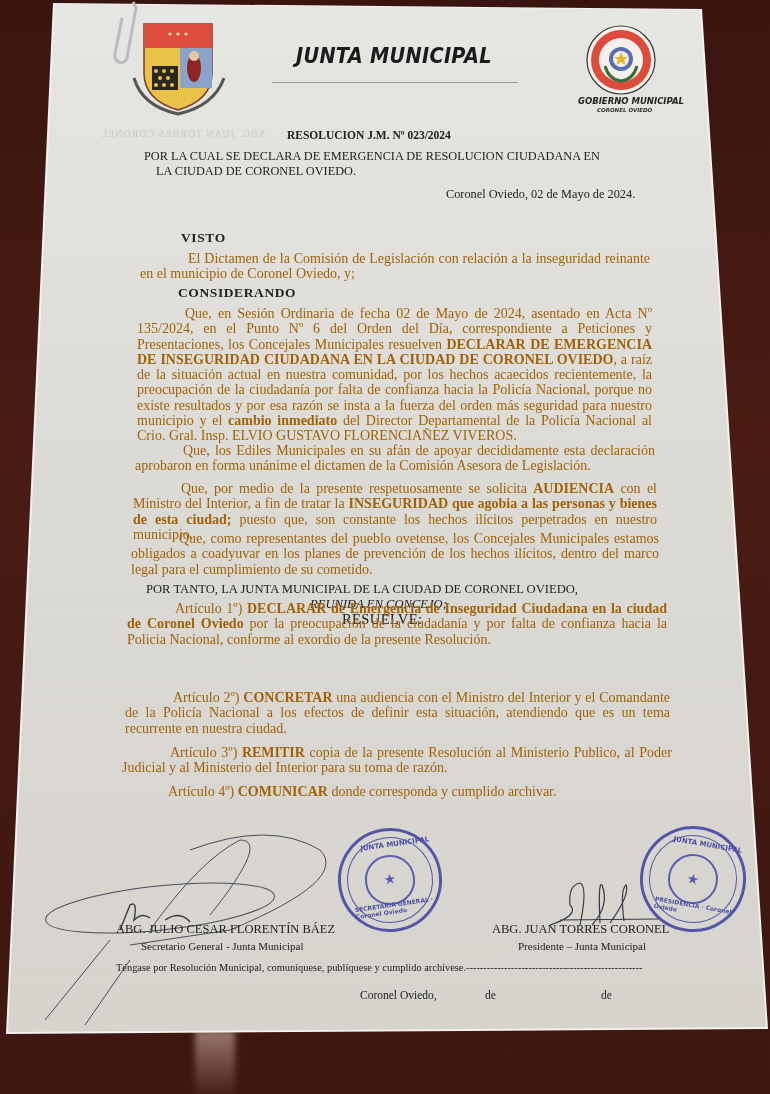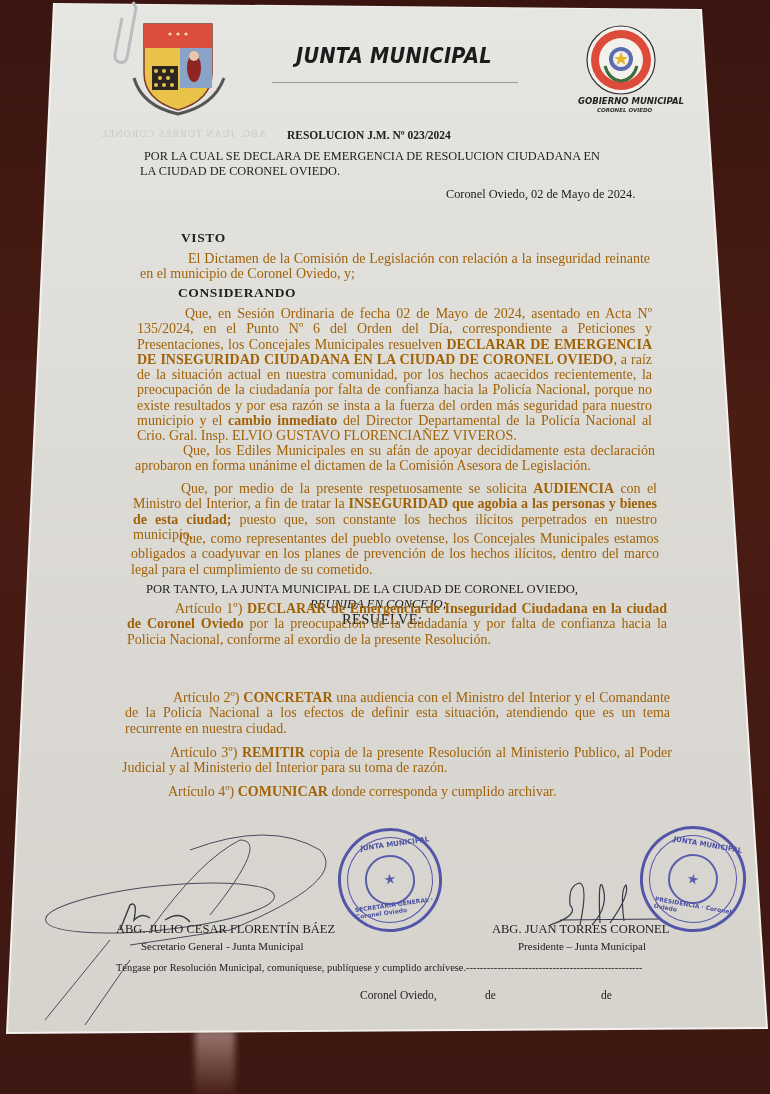--- a/index.html
+++ b/index.html
@@ -77,21 +77,21 @@
   <circle cx="36" cy="35" r="8" fill="#f4f1ec"></circle>
   <polygon points="36,28 38,33 43,33 39,36 40.5,41 36,38 31.5,41 33,36 29,33 34,33" fill="#e6b62c"></polygon>
 </svg>
 <div class="abs gov">GOBIERNO MUNICIPAL</div>
 <div class="abs gov2">CORONEL OVIEDO</div>
 
 <div class="abs ghost">ABG. JUAN TORRES CORONEL</div>
 
 <div class="abs txt b" style="left:287px;top:128px;font-size:11.5px;">RESOLUCION J.M. Nº 023/2024</div>
 <div class="abs txt" style="left:144px;top:149px;">POR LA CUAL SE DECLARA DE EMERGENCIA DE RESOLUCION CIUDADANA EN</div>
-<div class="abs txt" style="left:140px;top:164px;text-align:center;">LA CIUDAD DE CORONEL OVIEDO.</div>
+<div class="abs txt" style="left:156px;top:164px;text-align:center;">LA CIUDAD DE CORONEL OVIEDO.</div>
 <div class="abs txt" style="left:446px;top:187px;">Coronel Oviedo, 02 de Mayo de 2024.</div>
 
 <div class="abs heading" style="left:181px;top:230px;">VISTO</div>
 <div class="para" style="left:140px;top:251px;width:510px;"><span class="ind"></span><span>El Dictamen de la Comisión de Legislación con relación a la inseguridad reinante en el municipio de Coronel Oviedo, y;</span></div>
 
 <div class="abs heading" style="left:178px;top:285px;">CONSIDERANDO</div>
 
 <div class="para" style="left:137px;top:306px;width:515px;"><span class="ind"></span><span>Que, en Sesión Ordinaria de fecha 02 de Mayo de 2024, asentado en Acta Nº 135/2024, en el Punto Nº 6 del Orden del Día, correspondiente a Peticiones y Presentaciones, los Concejales Municipales resuelven </span><span class="b">DECLARAR DE EMERGENCIA DE INSEGURIDAD CIUDADANA EN LA CIUDAD DE CORONEL OVIEDO</span><span>, a raíz de la situación actual en nuestra comunidad, por los hechos acaecidos recientemente, la preocupación de la ciudadanía por falta de confianza hacia la Policía Nacional, porque no existe resultados y por esa razón se insta a la fuerza del orden más seguridad para nuestro municipio y el </span><span class="b">cambio inmediato</span><span> del Director Departamental de la Policía Nacional al Crio. Gral. Insp. ELVIO GUSTAVO FLORENCIAÑEZ VIVEROS.</span></div>
 
 <div class="para" style="left:135px;top:443px;width:520px;"><span class="ind"></span><span>Que, los Ediles Municipales en su afán de apoyar decididamente esta declaración aprobaron en forma unánime el dictamen de la Comisión Asesora de Legislación.</span></div>

